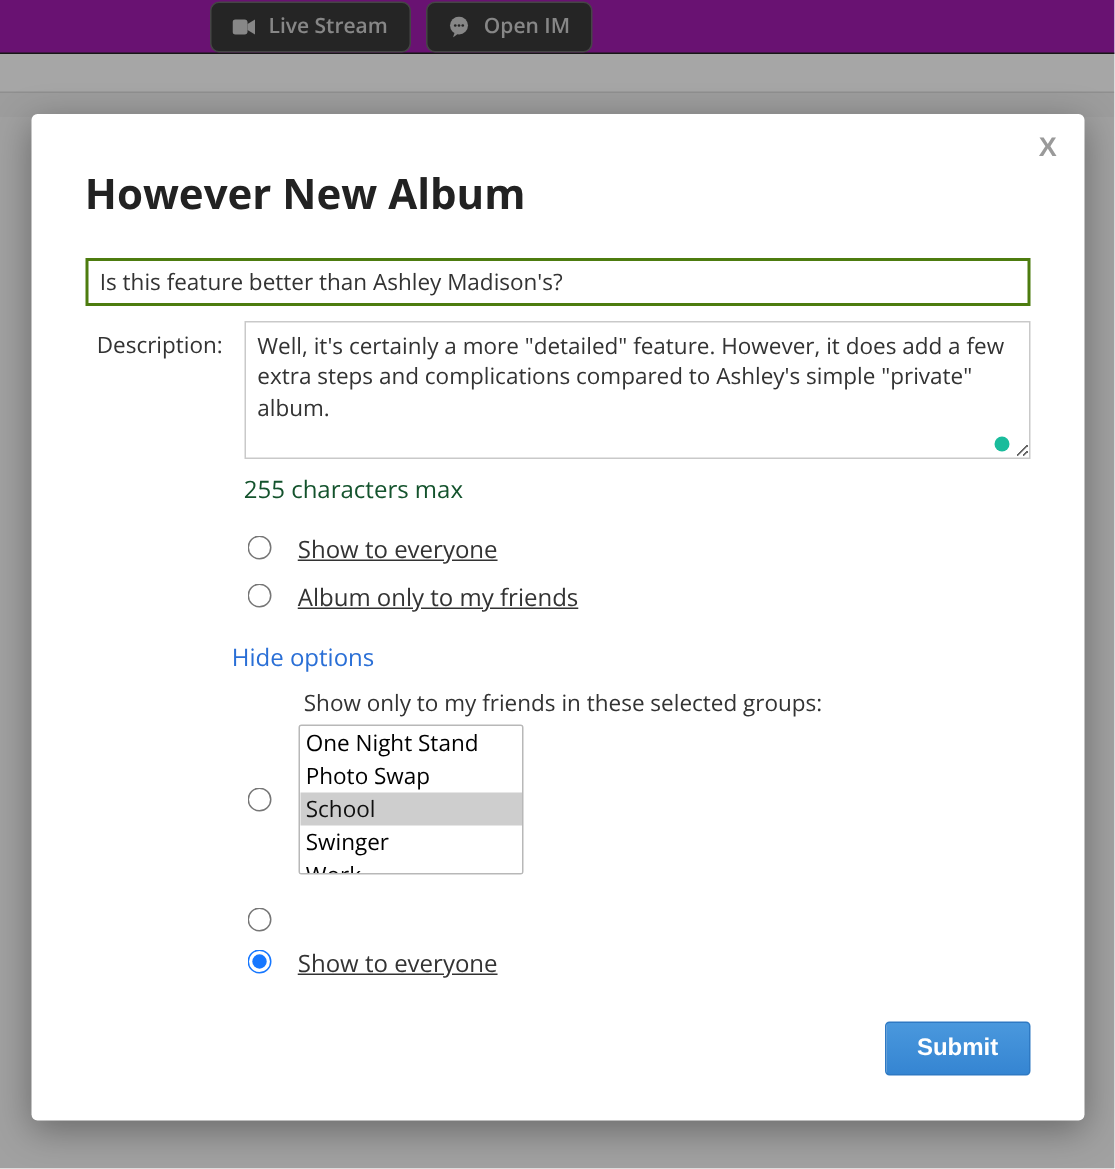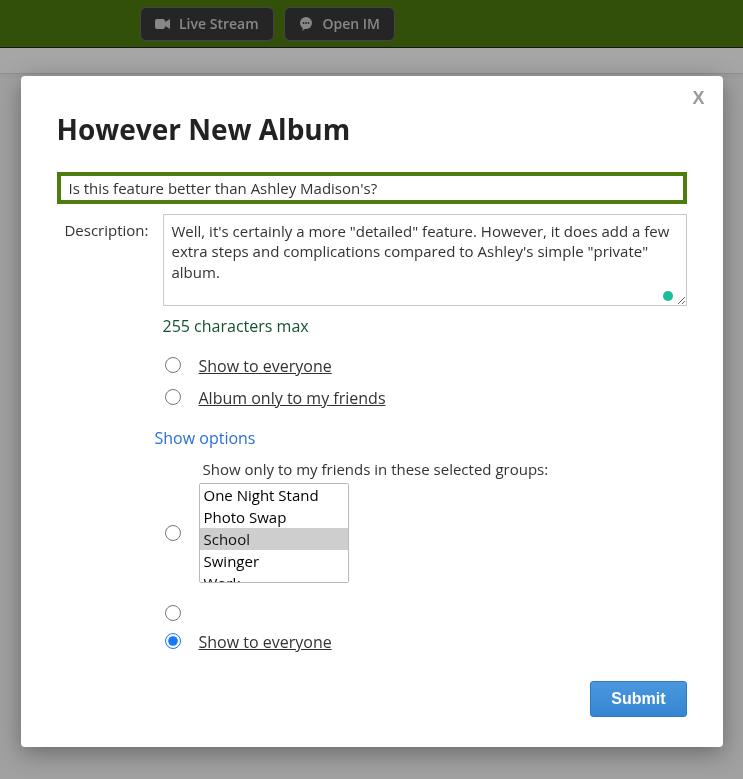--- a/index.html
+++ b/index.html
@@ -13,22 +13,22 @@
     position: relative;
     color: #333;
   }
 
   
   .page-bg {
     position: absolute; inset: 0;
     background: #f2f2f2;
   }
   .top-bar {
-    height: 48px;
-    background: #4d7c0f;
+    height: 36px;
+    background: #a21caf;
     border-bottom: 1px solid #222;
     display: flex;
     align-items: center;
     padding-left: 140px;
     gap: 10px;
   }
   .top-btn {
     display: inline-flex;
     align-items: center;
     gap: 8px;
@@ -97,21 +97,21 @@
     padding-right: 14px;
     padding-top: 6px;
     font-size: 15px;
     color: #333;
   }
   .form-field { flex: 1; }
 
   input.text-input {
     width: 100%;
     height: 32px;
-    border: 4px solid #4d7c0f;
+    border: 2px solid #4d7c0f;
     padding: 4px 8px;
     font-size: 15px;
     font-family: inherit;
     color: #333;
   }
 
   .ta-wrap { position: relative; width:100%; }
   textarea.desc {
     width: 100%;
     height: 92px;
@@ -251,21 +251,21 @@
       <label class="opt tight">
         <input type="radio" name="vis" style="">
         <span class="opt-label">Show to everyone</span>
       </label>
 
       <label class="opt">
         <input type="radio" name="vis" style="">
         <span class="opt-label">Album only to my friends</span>
       </label>
 
-      <span class="link">Show options</span>
+      <span class="link">Hide options</span>
 
       <div class="groups-block">
         <div class="groups-caption">Show only to my friends in these selected groups:</div>
         <div class="groups-row">
           <input type="radio" name="vis" style="">
           <select multiple="" size="5" class="groups" id="groups-select">
               <option>One Night Stand</option>
               <option>Photo Swap</option>
               <option selected="">School</option>
               <option>Swinger</option>

